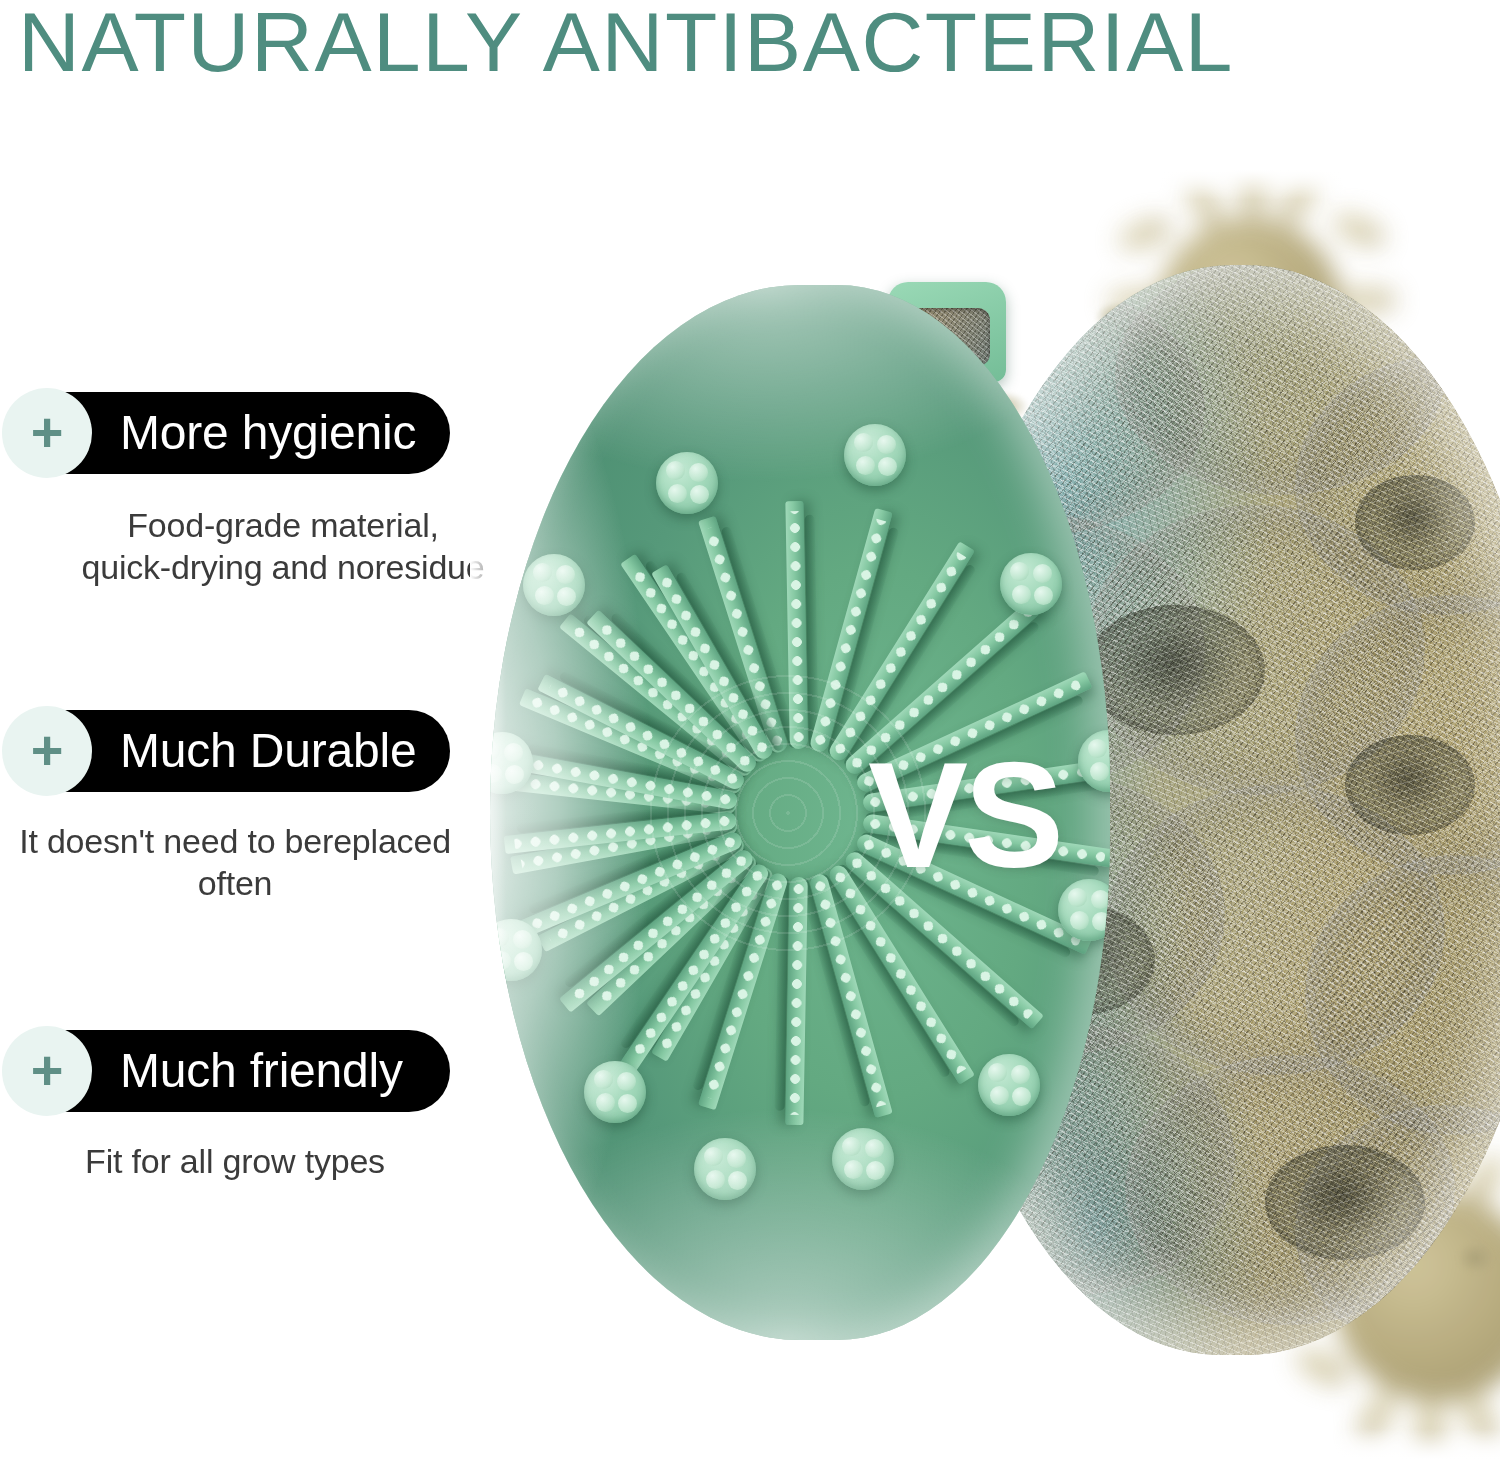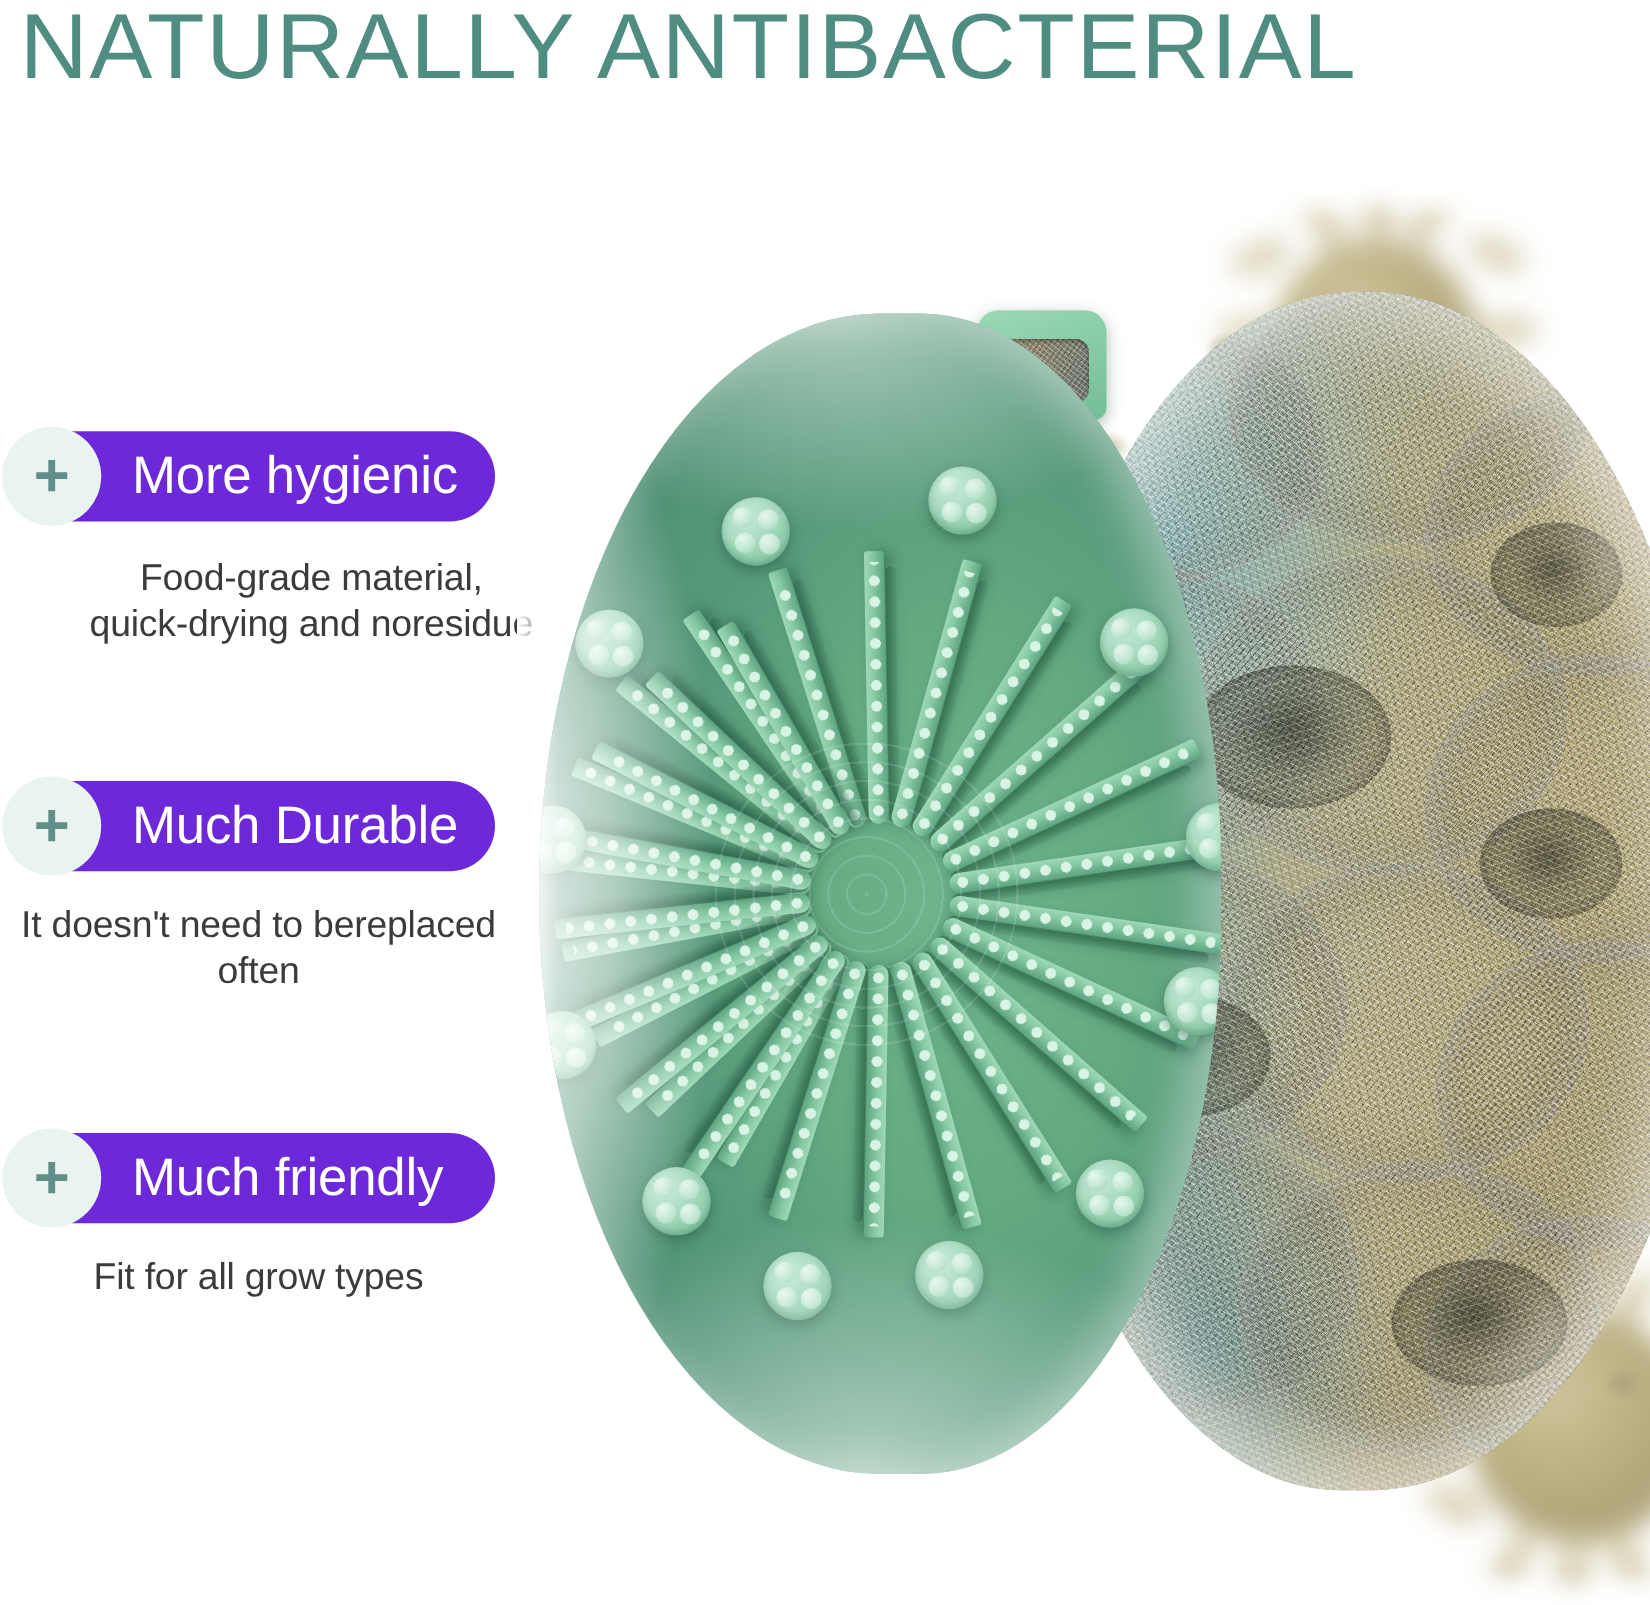--- a/index.html
+++ b/index.html
@@ -36,21 +36,21 @@
     white-space:nowrap;
     letter-spacing:-0.3px;
     font-family:"Liberation Sans", sans-serif;
   }
 
   
   .feature { position:absolute; left:0; width:470px; }
   .pill {
     position:absolute; left:8px; top:0;
     width:442px; height:82px;
-    background:#6d28d9;
+    background:#000000;
     border-radius:41px;
   }
   .pill-label {
     position:absolute; left:112px; top:0;
     height:82px; line-height:82px;
     font-size:48px;
     color:#ffffff;
     font-weight:300;
     white-space:nowrap;
     letter-spacing:-0.2px;
@@ -602,15 +602,16 @@
         <div class="nub" style="left: 203.52px; top: 853.069px; width: 62px; height: 62px;">
           <i style="left: 10px; top: 9px; width: 19px; height: 19px;"></i>
           <i style="left: 33px; top: 11px; width: 19px; height: 19px;"></i>
           <i style="left: 12px; top: 32px; width: 19px; height: 19px;"></i>
           <i style="left: 34px; top: 33px; width: 19px; height: 19px;"></i>
         </div>
       </div>
     <div id="brush-fade"></div>
   </div>
 
+  <div id="vs">VS</div>
 
   <div id="composite-vignette"></div>
 </div>
 
 </body></html>

